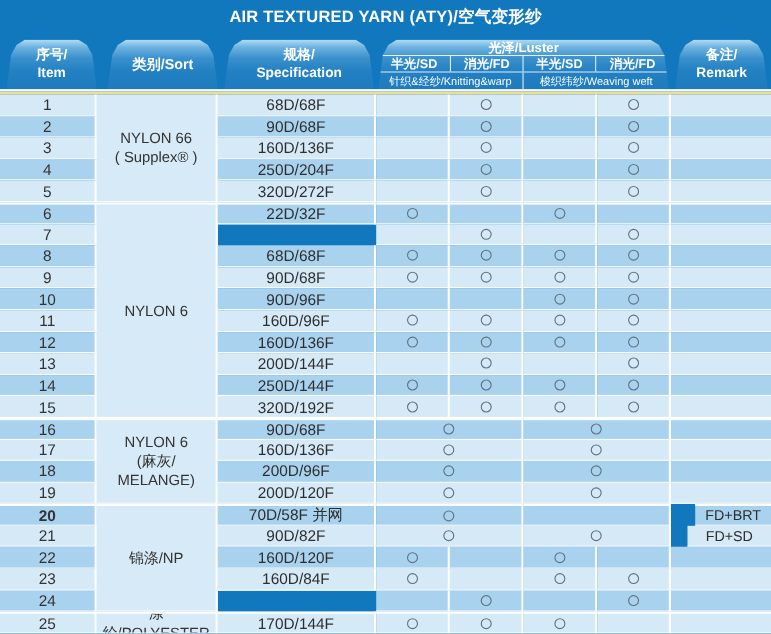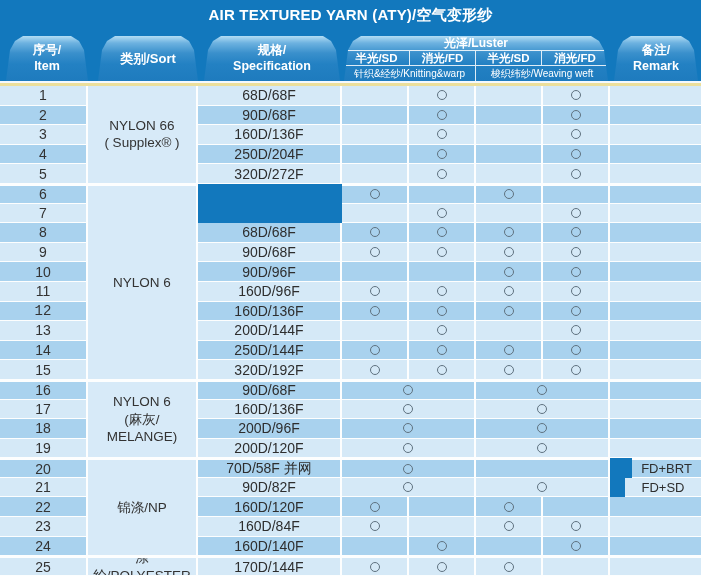--- a/index.html
+++ b/index.html
@@ -163,20 +163,21 @@
       <div class="cell c-lus light" style="grid-area: 5 / 5 / span 1 / span 1;">
         <span class="ring"></span>
       </div>
       <div class="cell c-lus light" style="grid-area: 5 / 6 / span 1 / span 1;"></div>
       <div class="cell c-lus light" style="grid-area: 5 / 7 / span 1 / span 1;">
         <span class="ring"></span>
       </div>
       <div class="cell c-remark light" style="grid-area: 5 / 8 / span 1 / span 1;"></div>
       <div class="cell c-item dark sep" style="grid-area: 6 / 1 / span 1 / span 1;">6</div>
       <div class="cell c-group sep" style="grid-area: 6 / 2 / span 10 / span 1;">NYLON 6</div>
+      <div class="cell c-spec dark sep" style="grid-area: 6 / 3 / span 1 / span 1;">22D/32F</div>
       <div class="cell c-lus dark sep" style="grid-area: 6 / 4 / span 1 / span 1;">
         <span class="ring"></span>
       </div>
       <div class="cell c-lus dark sep" style="grid-area: 6 / 5 / span 1 / span 1;"></div>
       <div class="cell c-lus dark sep" style="grid-area: 6 / 6 / span 1 / span 1;">
         <span class="ring"></span>
       </div>
       <div class="cell c-lus dark sep" style="grid-area: 6 / 7 / span 1 / span 1;"></div>
       <div class="cell c-remark dark sep" style="grid-area: 6 / 8 / span 1 / span 1;"></div>
       <div class="cell c-item light" style="grid-area: 7 / 1 / span 1 / span 1;">7</div>
@@ -238,21 +239,21 @@
       <div class="cell c-lus light" style="grid-area: 11 / 5 / span 1 / span 1;">
         <span class="ring"></span>
       </div>
       <div class="cell c-lus light" style="grid-area: 11 / 6 / span 1 / span 1;">
         <span class="ring"></span>
       </div>
       <div class="cell c-lus light" style="grid-area: 11 / 7 / span 1 / span 1;">
         <span class="ring"></span>
       </div>
       <div class="cell c-remark light" style="grid-area: 11 / 8 / span 1 / span 1;"></div>
-      <div class="cell c-item dark" style="grid-area: 12 / 1 / span 1 / span 1; font-family: Liberation Mono, monospace;">12</div>
+      <div class="cell c-item dark" style="grid-area: 12 / 1 / span 1 / span 1;">12</div>
       <div class="cell c-spec dark" style="grid-area: 12 / 3 / span 1 / span 1;">160D/136F</div>
       <div class="cell c-lus dark" style="grid-area: 12 / 4 / span 1 / span 1;">
         <span class="ring"></span>
       </div>
       <div class="cell c-lus dark" style="grid-area: 12 / 5 / span 1 / span 1;">
         <span class="ring"></span>
       </div>
       <div class="cell c-lus dark" style="grid-area: 12 / 6 / span 1 / span 1;">
         <span class="ring"></span>
       </div>
@@ -333,21 +334,21 @@
       <div class="cell c-remark dark" style="grid-area: 18 / 8 / span 1 / span 1;"></div>
       <div class="cell c-item light" style="grid-area: 19 / 1 / span 1 / span 1;">19</div>
       <div class="cell c-spec light" style="grid-area: 19 / 3 / span 1 / span 1;">200D/120F</div>
       <div class="cell c-lus light" style="grid-area: 19 / 4 / span 1 / span 2;">
         <span class="ring"></span>
       </div>
       <div class="cell c-lus light" style="grid-area: 19 / 6 / span 1 / span 2;">
         <span class="ring"></span>
       </div>
       <div class="cell c-remark light" style="grid-area: 19 / 8 / span 1 / span 1;"></div>
-      <div class="cell c-item dark sep" style="grid-area: 20 / 1 / span 1 / span 1;">20</div>
+      <div class="cell c-item dark sep" style="grid-area: 20 / 1 / span 1 / span 1; font-weight: bold;">20</div>
       <div class="cell c-group sep" style="grid-area: 20 / 2 / span 5 / span 1;">锦涤/NP</div>
       <div class="cell c-spec dark sep" style="grid-area: 20 / 3 / span 1 / span 1;">70D/58F 并网</div>
       <div class="cell c-lus dark sep" style="grid-area: 20 / 4 / span 1 / span 2;">
         <span class="ring"></span>
       </div>
       <div class="cell c-lus dark sep" style="grid-area: 20 / 6 / span 1 / span 2;"></div>
       <div class="cell c-remark dark sep" style="grid-area: 20 / 8 / span 1 / span 1; margin-left: 22px;">FD+BRT</div>
       <div class="cell c-item light" style="grid-area: 21 / 1 / span 1 / span 1;">21</div>
       <div class="cell c-spec light" style="grid-area: 21 / 3 / span 1 / span 1;">90D/82F</div>
       <div class="cell c-lus light" style="grid-area: 21 / 4 / span 1 / span 2;">
@@ -375,21 +376,20 @@
       </div>
       <div class="cell c-lus light" style="grid-area: 23 / 5 / span 1 / span 1;"></div>
       <div class="cell c-lus light" style="grid-area: 23 / 6 / span 1 / span 1;">
         <span class="ring"></span>
       </div>
       <div class="cell c-lus light" style="grid-area: 23 / 7 / span 1 / span 1;">
         <span class="ring"></span>
       </div>
       <div class="cell c-remark light" style="grid-area: 23 / 8 / span 1 / span 1;"></div>
       <div class="cell c-item dark" style="grid-area: 24 / 1 / span 1 / span 1;">24</div>
-      <div class="cell c-spec dark" style="grid-area: 24 / 3 / span 1 / span 1;">160D/140F</div>
       <div class="cell c-lus dark" style="grid-area: 24 / 4 / span 1 / span 1;"></div>
       <div class="cell c-lus dark" style="grid-area: 24 / 5 / span 1 / span 1;">
         <span class="ring"></span>
       </div>
       <div class="cell c-lus dark" style="grid-area: 24 / 6 / span 1 / span 1;"></div>
       <div class="cell c-lus dark" style="grid-area: 24 / 7 / span 1 / span 1;">
         <span class="ring"></span>
       </div>
       <div class="cell c-remark dark" style="grid-area: 24 / 8 / span 1 / span 1;"></div>
       <div class="cell c-item light sep" style="grid-area: 25 / 1 / span 1 / span 1;">25</div>

